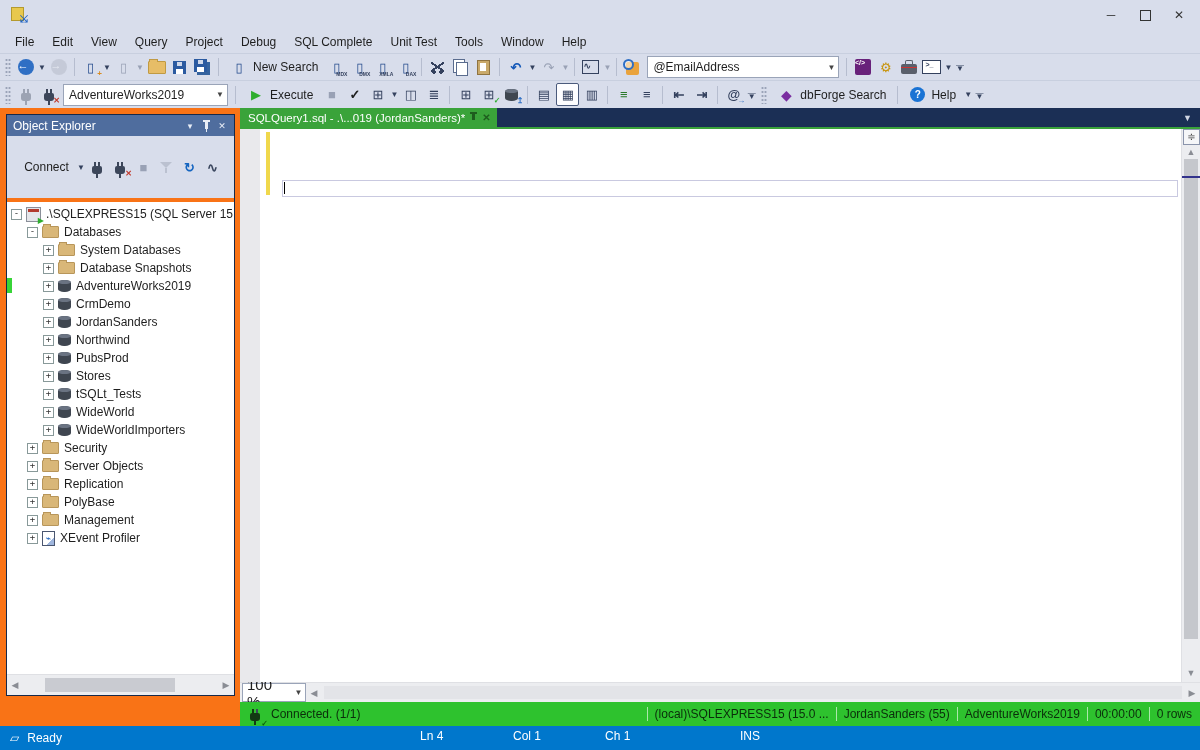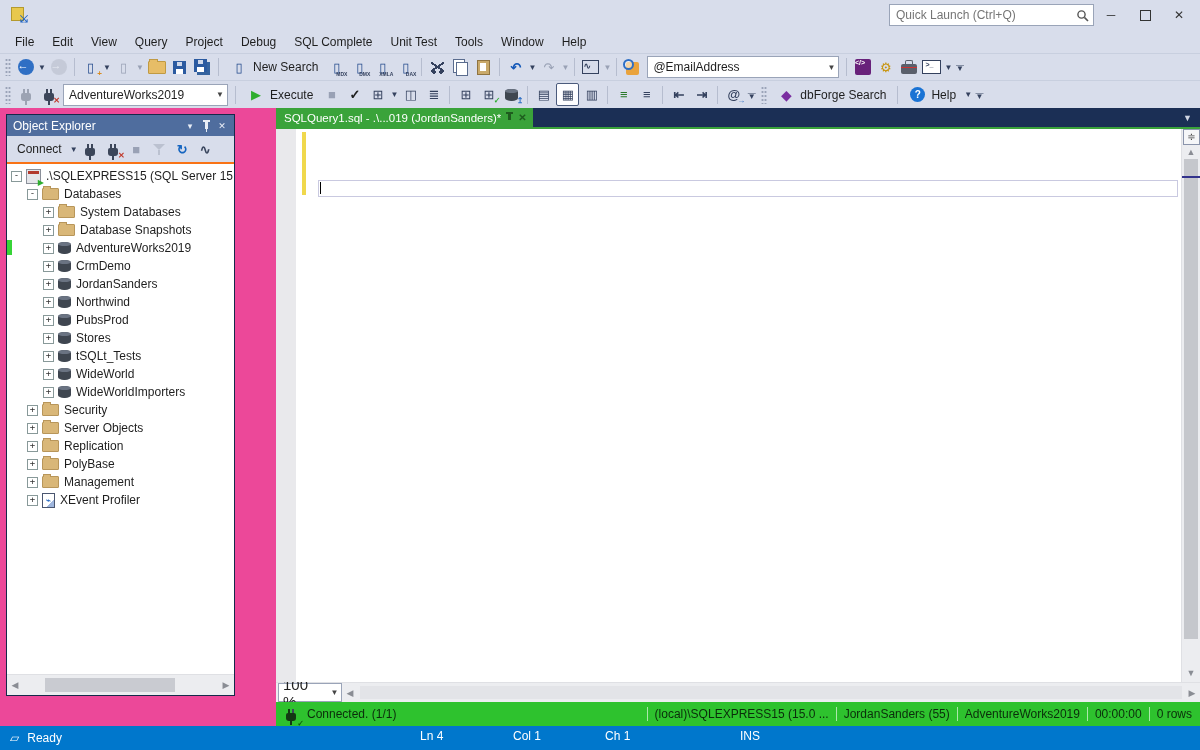--- a/index.html
+++ b/index.html
@@ -70,30 +70,30 @@
   .srchIc{width:13px;height:13px;background:#e9a33d;border-radius:2px;position:relative;margin-top:2px;}
   .srchIc::after{content:"";position:absolute;left:-3px;top:-3px;width:7px;height:7px;border:2px solid #2f6fc4;border-radius:50%;background:rgba(255,255,255,.55);}
   .circleHelp{background:#1a73d4;color:#fff!important;border-radius:50%;width:15px!important;min-width:15px!important;height:15px!important;font-size:10px!important;font-weight:bold;}
   .gemIc{color:#7a2ea0!important;font-size:14px!important;}
   .funnelIc{width:14px;height:14px;position:relative;}
   .funnelIc::before{content:"";position:absolute;top:2px;left:1px;border-left:6px solid transparent;border-right:6px solid transparent;border-top:6px solid #8d94a5;}
   .funnelIc::after{content:"";position:absolute;top:8px;left:6px;width:2px;height:5px;background:#8d94a5;}
   .chartbox{width:15px;height:12px;border:1px solid #34415e;font-size:9px!important;font-weight:bold;}
 
   
-  .main{flex:1;display:flex;background:#ec4899;min-height:0;gap:36px;}
+  .main{flex:1;display:flex;background:#f97316;min-height:0;}
   .dock-left{width:240px;flex:0 0 auto;padding:6px 0 30px 6px;box-sizing:border-box;display:flex;}
   .panel{width:227px;background:#fff;display:flex;flex-direction:column;border:1px solid #16294a;}
   .paneltitle{height:21px;background:#4f6d9e;color:#fff;display:flex;align-items:center;padding:0 4px 0 6px;flex:0 0 auto;}
   .paneltitle .sp{flex:1;}
   .ptbtn{width:16px;height:16px;display:flex;align-items:center;justify-content:center;color:#e8edf6;font-size:9px;}
   .pinIc{width:3px;height:8px;background:#e8edf6;position:relative;margin-top:-2px;}
   .pinIc::before{content:"";position:absolute;top:-1px;left:-2px;width:7px;height:2px;background:#e8edf6;}
   .pinIc::after{content:"";position:absolute;bottom:-3px;left:1px;width:1px;height:3px;background:#e8edf6;}
-  .oetoolbar{height:26px;background:#d8ddeb;border-bottom:2px solid #f97316;display:flex;align-items:center;padding:0 3px;flex:0 0 auto;}
+  .oetoolbar{height:26px;background:#d8ddeb;border-bottom:4px solid #f97316;display:flex;align-items:center;padding:18px 3px;flex:0 0 auto;justify-content:center;}
   .oetree{flex:1;overflow:hidden;position:relative;padding-top:3px;}
   .trow{height:18px;display:flex;align-items:center;white-space:nowrap;position:relative;}
   .exp{width:9px;height:9px;border:1px solid #899;background:#fff;font-size:9px;line-height:7px;text-align:center;color:#333;margin-right:4px;flex:0 0 auto;font-family:"DejaVu Sans Mono",monospace;}
   .tlabel{margin-left:5px;}
   .accent{position:absolute;left:0;top:1px;width:5px;height:15px;background:#37d437;}
   .ic-folder{width:15px;height:10px;background:#d9b778;border:1px solid #b8965a;border-radius:1px;position:relative;flex:0 0 auto;}
   .ic-folder::before{content:"";position:absolute;top:-3px;left:0;width:6px;height:2px;background:#d9b778;border:1px solid #b8965a;border-bottom:0;}
   .ic-db{width:13px;height:12px;background:#3f4650;border-radius:6px/3px;position:relative;flex:0 0 auto;}
   .ic-db::before{content:"";position:absolute;top:0;left:0;width:13px;height:4px;background:#6a7382;border-radius:50%;}
   .ic-server{width:13px;height:13px;background:#e4e6ea;border:1px solid #8a8f99;position:relative;flex:0 0 auto;}
@@ -154,27 +154,20 @@
 <body>
 
 <div id="app">
 
   <div class="titlebar">
     <span class="appicon">
         <span class="a1"></span>
         <span class="a2">⤩</span>
       </span>
     <div class="ql">
-      <div class="qlbox">
-        <input placeholder="Quick Launch (Ctrl+Q)" style="">
-        <svg width="13" height="13" viewBox="0 0 13 13">
-            <circle cx="5.5" cy="5.5" r="3.6" fill="none" stroke="#555" stroke-width="1.4"></circle>
-            <line x1="8.4" y1="8.4" x2="12" y2="12" stroke="#555" stroke-width="1.6"></line>
-          </svg>
-      </div>
       <span class="winbtn">─</span>
       <span class="winbtn">
           <span class="maxglyph"></span>
         </span>
       <span class="winbtn">✕</span>
     </div>
   </div>
 
   <div class="menubar" id="menubar">
       <span class="mitem">File</span>

